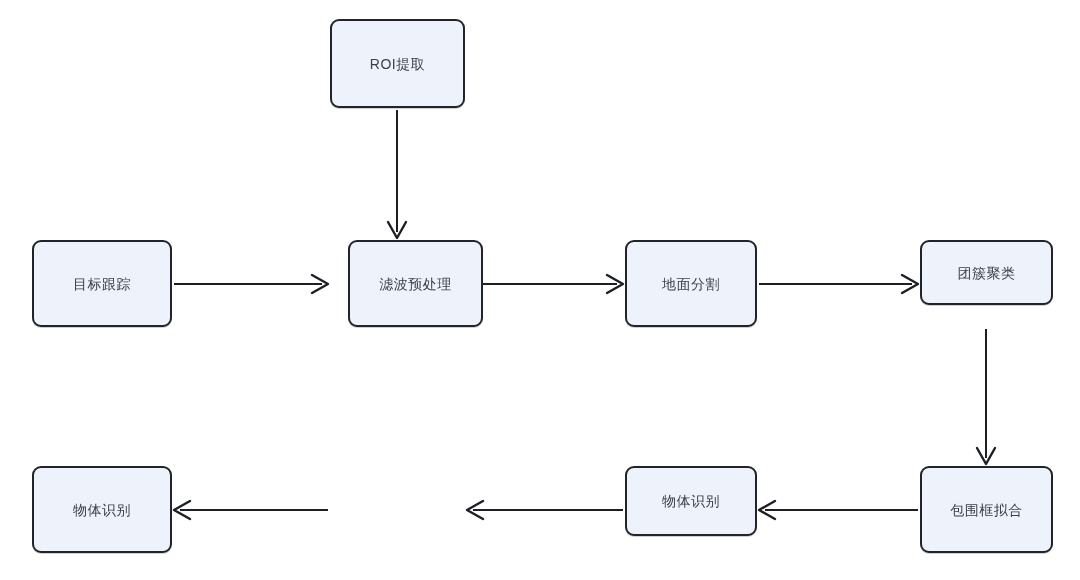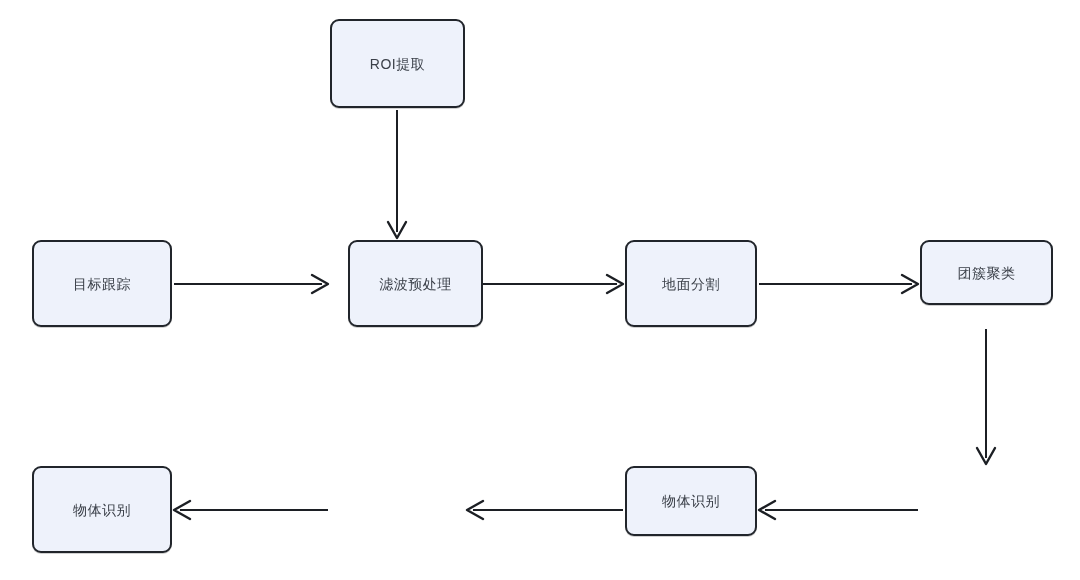--- a/index.html
+++ b/index.html
@@ -118,14 +118,17 @@
 
   <div class="node" style="left:32px; top:466px; width:140px; height:87px;">
     <span class="node-label">物体识别</span>
   </div>
 
 
   <div class="node" style="left:625px; top:466px; width:132px; height:70px;">
     <span class="node-label">物体识别</span>
   </div>
 
+  <div class="node" style="left:920px; top:466px; width:133px; height:87px;">
+    <span class="node-label">包围框拟合</span>
+  </div>
 
 </div>
 
 </body></html>

